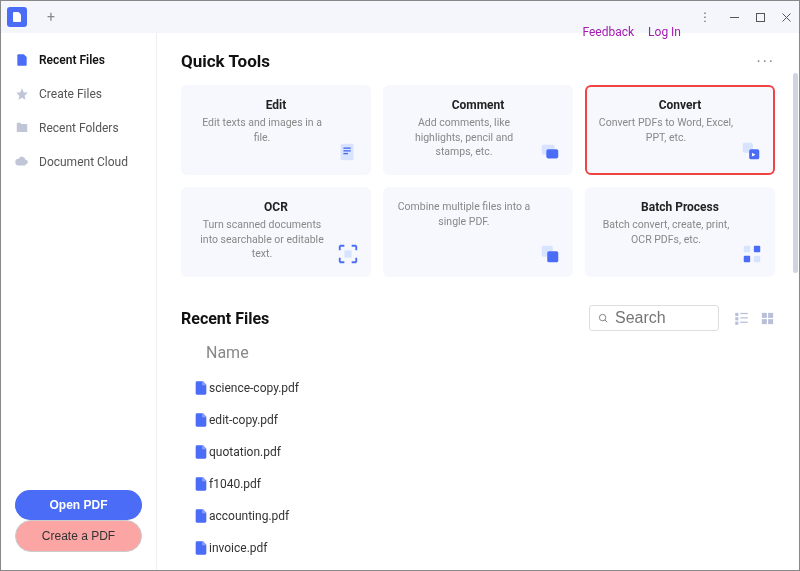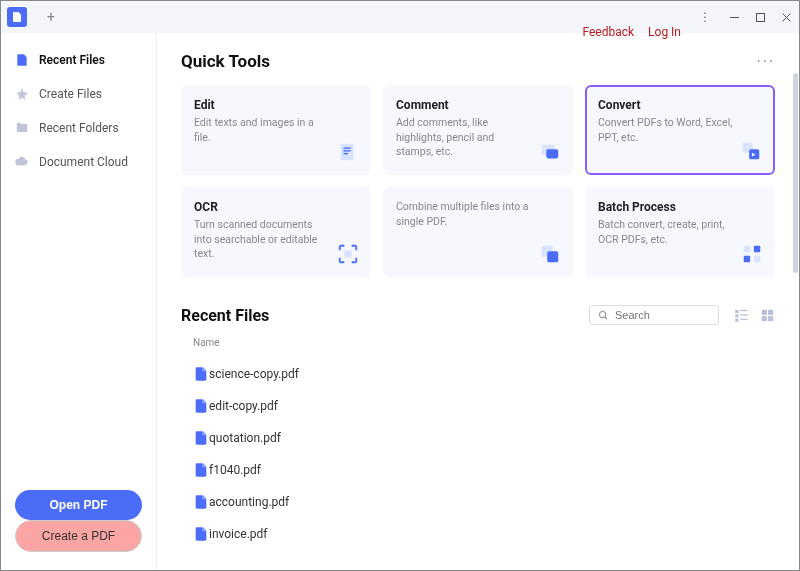--- a/index.html
+++ b/index.html
@@ -32,21 +32,21 @@
     .tab-plus {
       width: 24px; height: 24px;
       display: flex; align-items: center; justify-content: center;
       color: #888;
       cursor: pointer;
       font-size: 14px;
     }
     .titlebar-spacer { flex: 1; }
     .titlebar-link {
       margin-right: 14px;
-      color: #b91c1c;
+      color: #a21caf;
       cursor: pointer;
       font-size: 12px;
       margin-top: 29px;
     }
     .titlebar-btn {
       width: 26px; height: 30px;
       display: flex; align-items: center; justify-content: center;
       color: #666; cursor: pointer;
     }
     .titlebar-btn.more { width: 20px; }
@@ -134,32 +134,33 @@
       font-weight: 700;
       color: #111;
     }
     .more-icon { color: #888; font-size: 16px; cursor: pointer; letter-spacing: 2px; }
 
     .tools-grid {
       display: grid;
       grid-template-columns: repeat(3, 1fr);
       gap: 12px;
       margin-bottom: 28px;
+      text-align: center;
     }
     .tool-card {
       background: #f6f8fd;
       border-radius: 6px;
       padding: 12px 12px 14px;
       position: relative;
       min-height: 72px;
       cursor: pointer;
       border: 1px solid transparent;
     }
     .tool-card.highlighted {
-      border: 2px solid #8b5cf6;
+      border: 2px solid #ef4444;
       padding: 11px 11px 22px;
     }
     .tool-title {
       font-size: 12px;
       font-weight: 700;
       color: #222;
       margin-bottom: 4px;
     }
     .tool-desc {
       font-size: 10.5px;
@@ -195,44 +196,45 @@
       align-items: center;
       border: 1px solid #ddd;
       border-radius: 3px;
       padding: 3px 8px;
       width: 130px;
       gap: 6px;
     }
     .search-box input {
       border: none;
       outline: none;
-      font-size: 11px;
+      font-size: 16px;
       width: 100%;
       color: #888;
       background: transparent;
     }
     .search-box svg { width: 11px; height: 11px; color: #777; flex-shrink: 0; }
     .view-toggle {
       display: flex;
       gap: 10px;
       margin-left: 14px;
     }
     .view-btn {
       width: 16px; height: 16px;
       color: #b8bfd8;
       cursor: pointer;
       display: flex; align-items: center; justify-content: center;
     }
     .view-btn svg { width: 15px; height: 15px; }
 
     .file-list { padding-left: 12px; }
     .col-name {
-      font-size: 10px;
+      font-size: 16px;
       color: #888;
       margin-bottom: 10px;
+      margin-left: 13px;
     }
     .file-row {
       display: flex;
       align-items: center;
       padding: 8px 0;
       cursor: pointer;
     }
     .file-icon {
       width: 16px; height: 16px;
       color: #4a6cf7;

